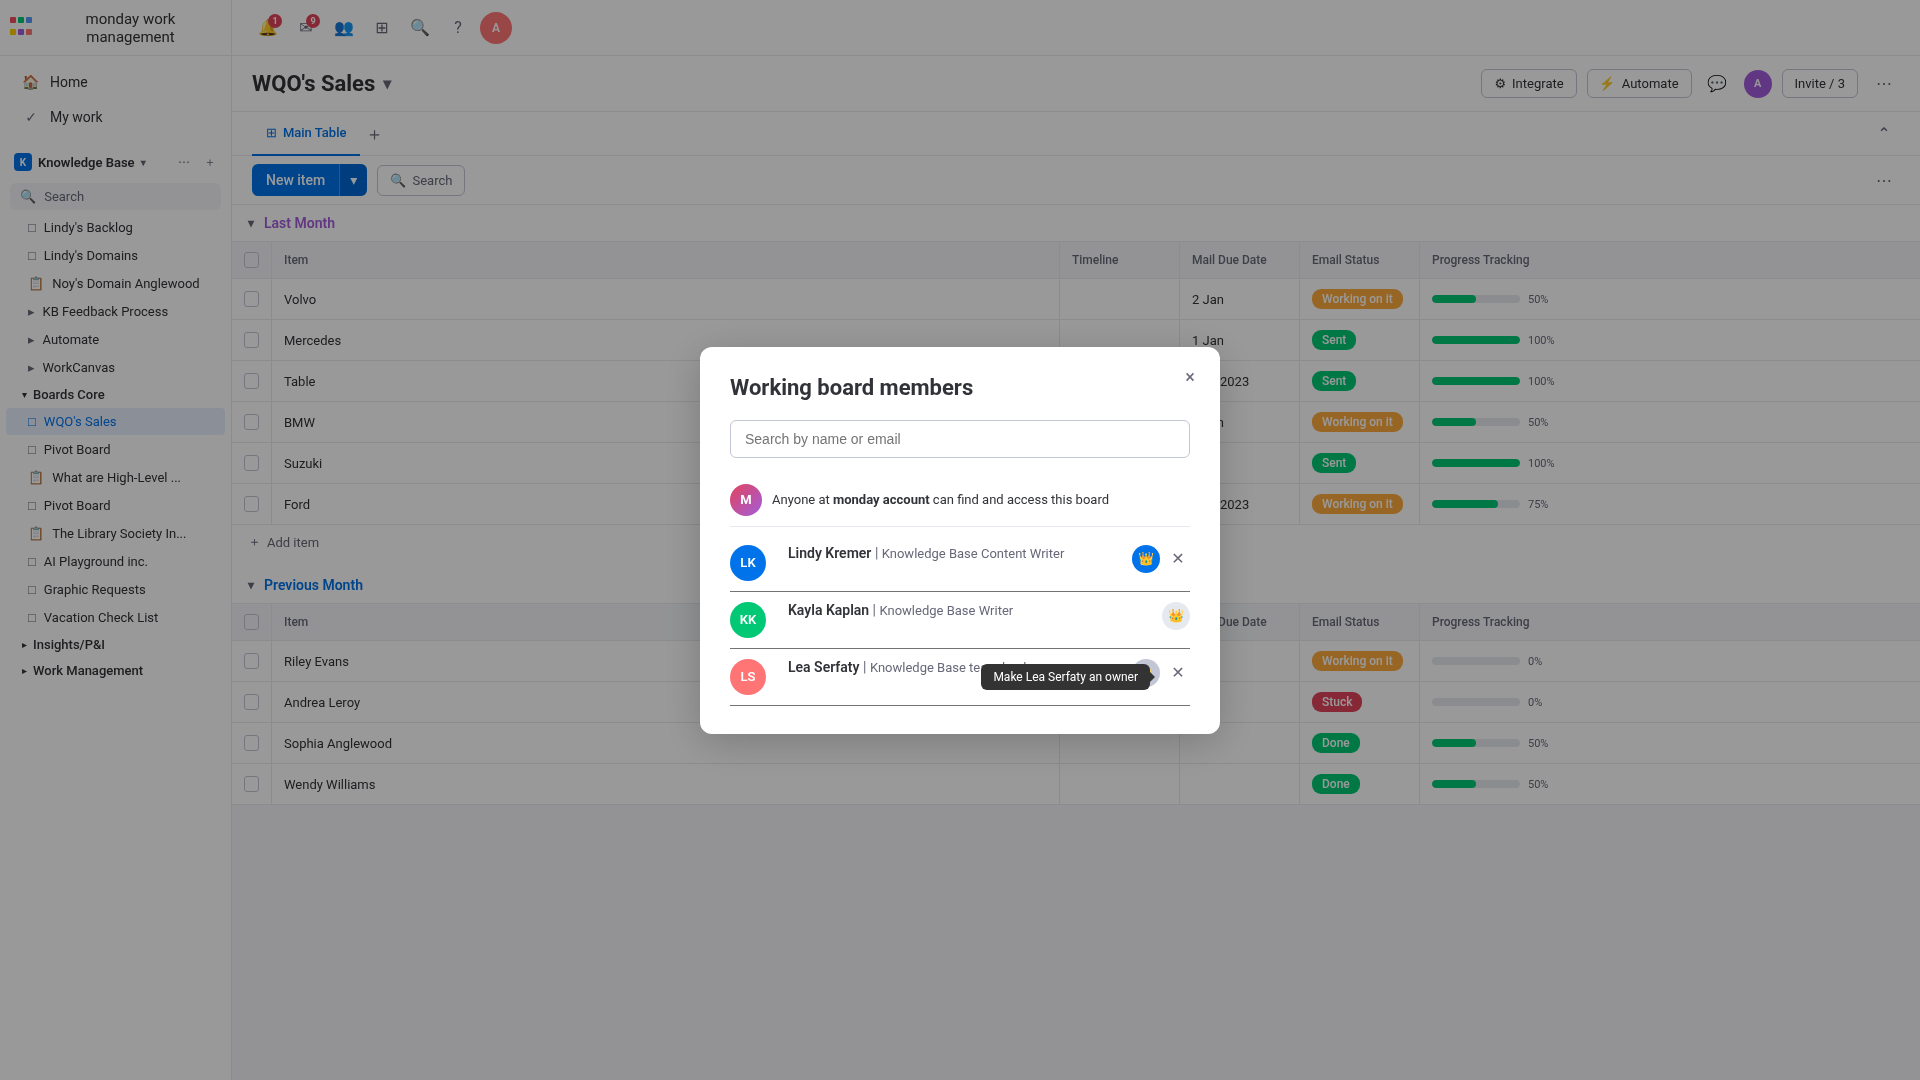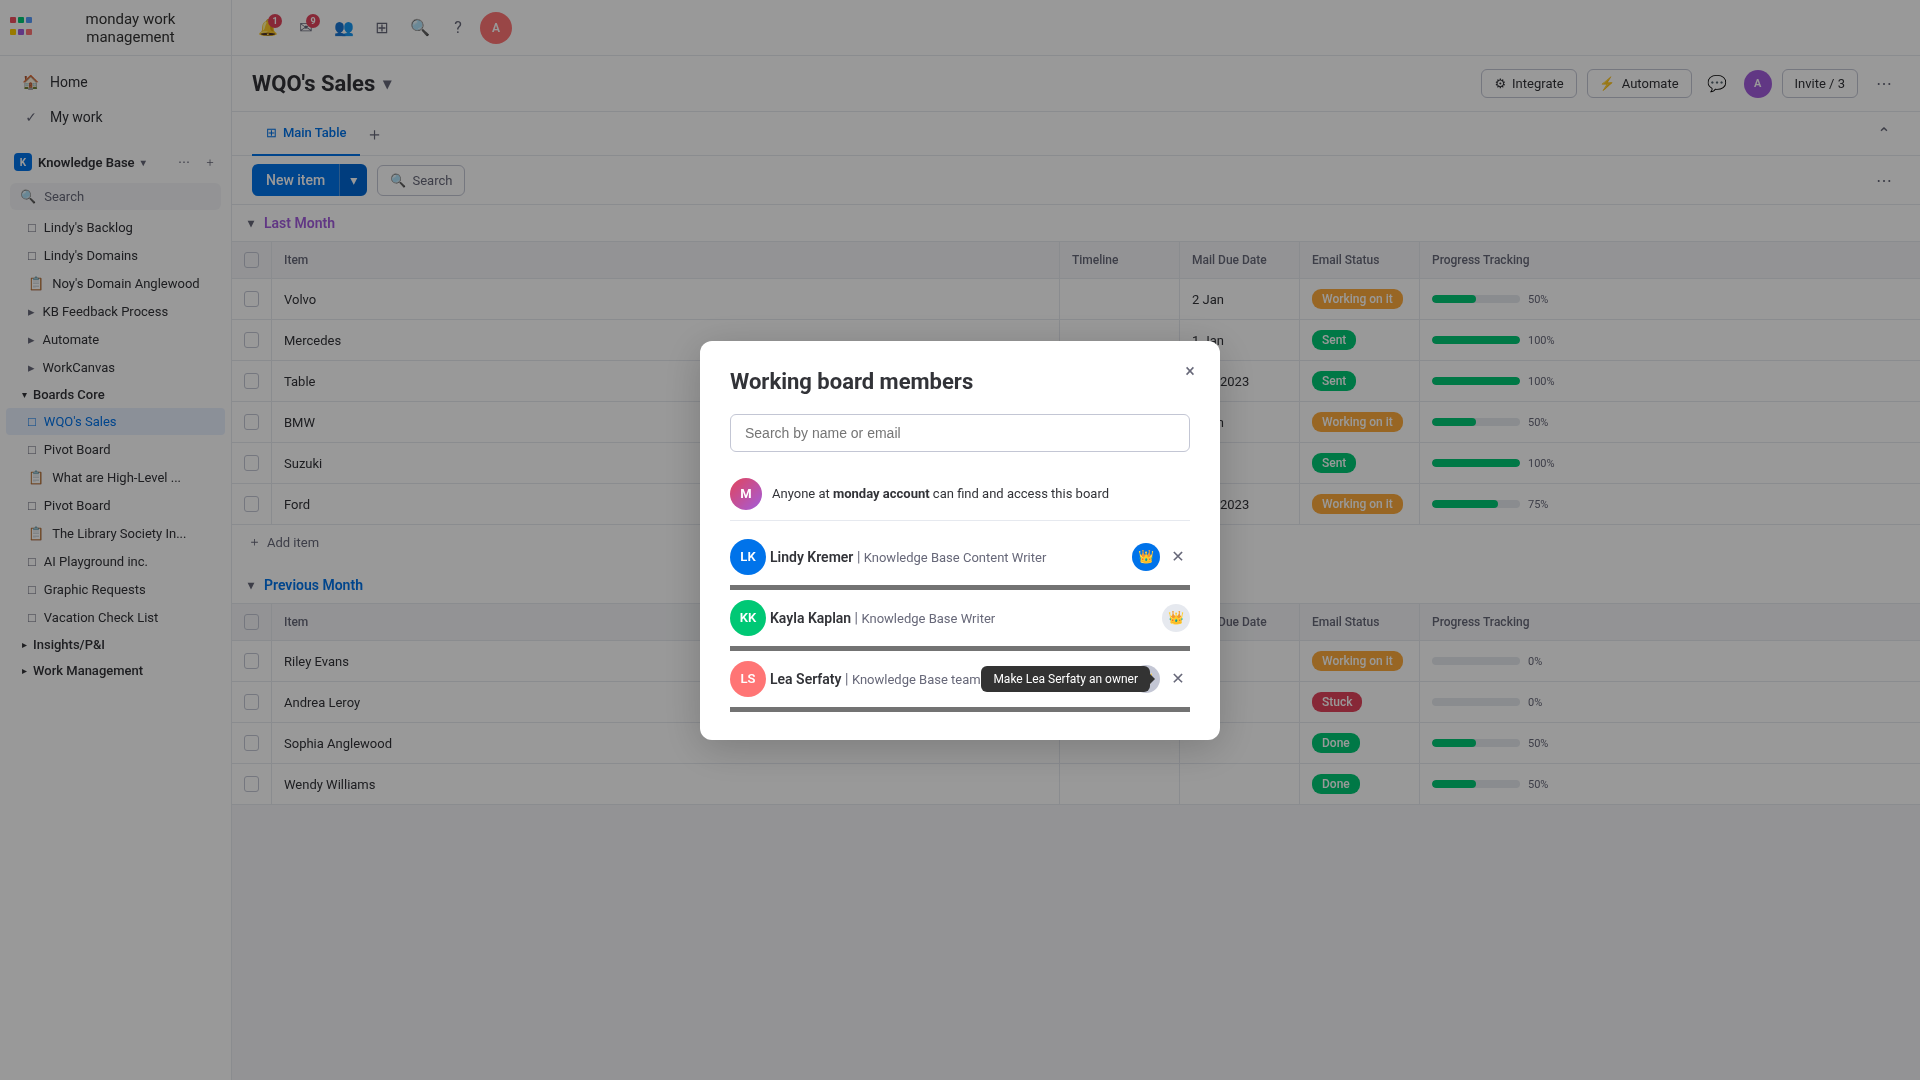--- a/index.html
+++ b/index.html
@@ -476,24 +476,24 @@
       font-size: 13px;
       color: white;
       font-weight: 700;
       flex-shrink: 0;
     }
     .info-text { font-size: 13px; color: #323338; }
     .info-text strong { font-weight: 700; }
 
     .member-row {
       display: flex;
-      align-items: center;
-      gap: 4px;
+      align-items: flex-start;
+      gap: 22px;
       padding: 10px 0;
-      border-bottom: 5px solid #737373;
+      border-bottom: 1px solid #737373;
       position: relative;
     }
     .member-avatar {
       width: 36px;
       height: 36px;
       border-radius: 50%;
       background: #a25ddc;
       display: flex;
       align-items: center;
       justify-content: center;

